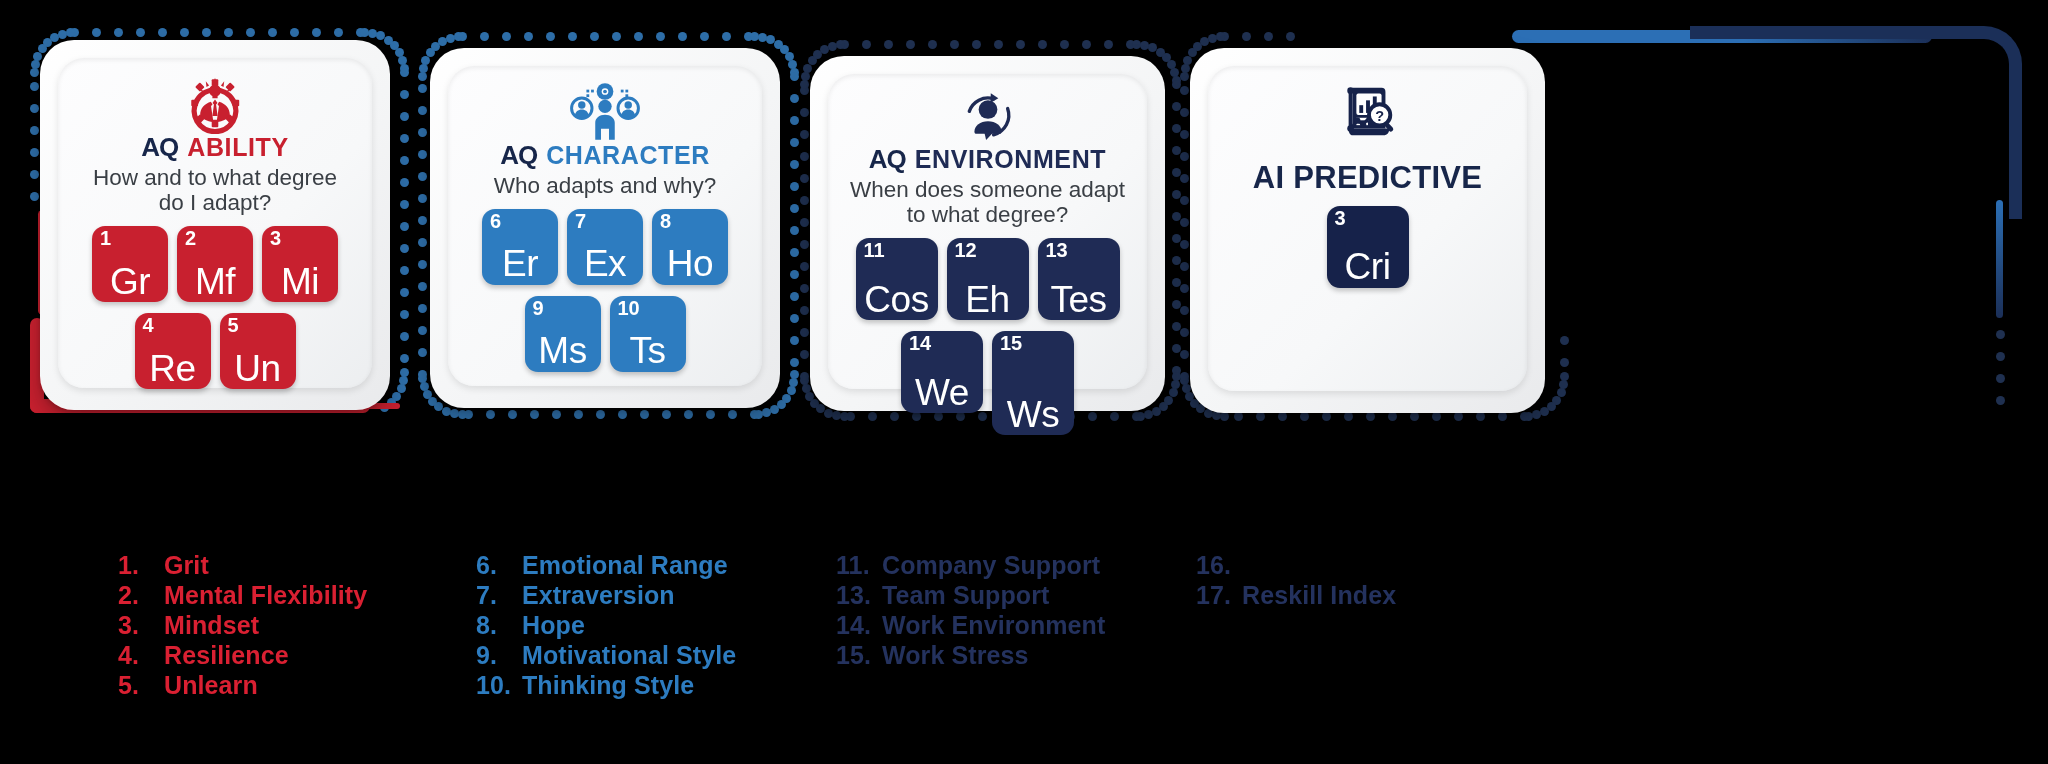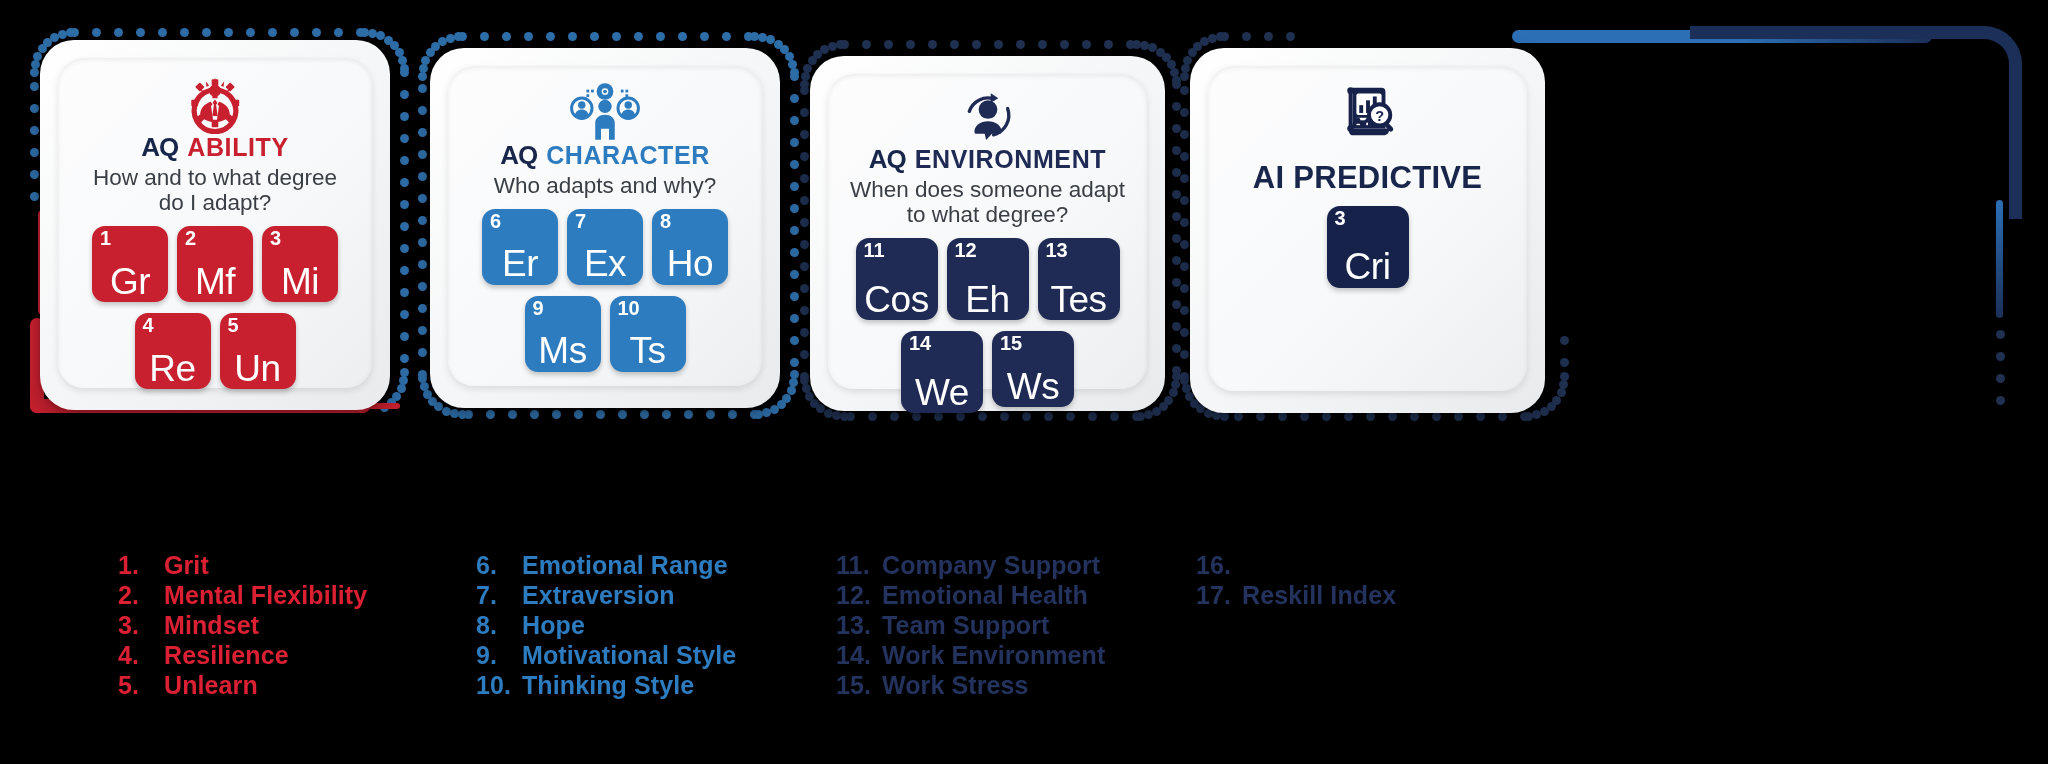--- a/index.html
+++ b/index.html
@@ -512,21 +512,21 @@
       <div class="tile" style="background:#1F2B55;width:82px;height:82px;">
         <span class="num">13</span>
         <span class="sym">Tes</span>
       </div>
           </div>
           <div class="tilerow">
       <div class="tile" style="background:#1F2B55;width:82px;height:82px;">
         <span class="num">14</span>
         <span class="sym">We</span>
       </div>
-      <div class="tile" style="background:#1F2B55;width:82px;height:76px;">
+      <div class="tile" style="background:#1F2B55;width:82px;height:104px;">
         <span class="num">15</span>
         <span class="sym">Ws</span>
       </div>
           </div>
     </div>
       </div>
       <div class="card" style="left: 1190px; top: 48px; width: 355px; height: 365px;">
     <div class="card-inner">
       <div class="cardicon">
             <svg width="62" height="62" viewBox="0 0 64 64">
@@ -608,24 +608,20 @@
       <span class="n">10.</span>
       <span class="t">Thinking Style</span>
     </div>
       </div>
       <div class="legend" style="left: 836px; top: 551px; color: rgb(36, 50, 94);">
     <div class="li">
       <span class="n">11.</span>
       <span class="t">Company Support</span>
     </div>
     <div class="li">
-      <span class="n">12.</span>
-      <span class="t">Emotional Health</span>
-    </div>
-    <div class="li">
       <span class="n">13.</span>
       <span class="t">Team Support</span>
     </div>
     <div class="li">
       <span class="n">14.</span>
       <span class="t">Work Environment</span>
     </div>
     <div class="li">
       <span class="n">15.</span>
       <span class="t">Work Stress</span>

